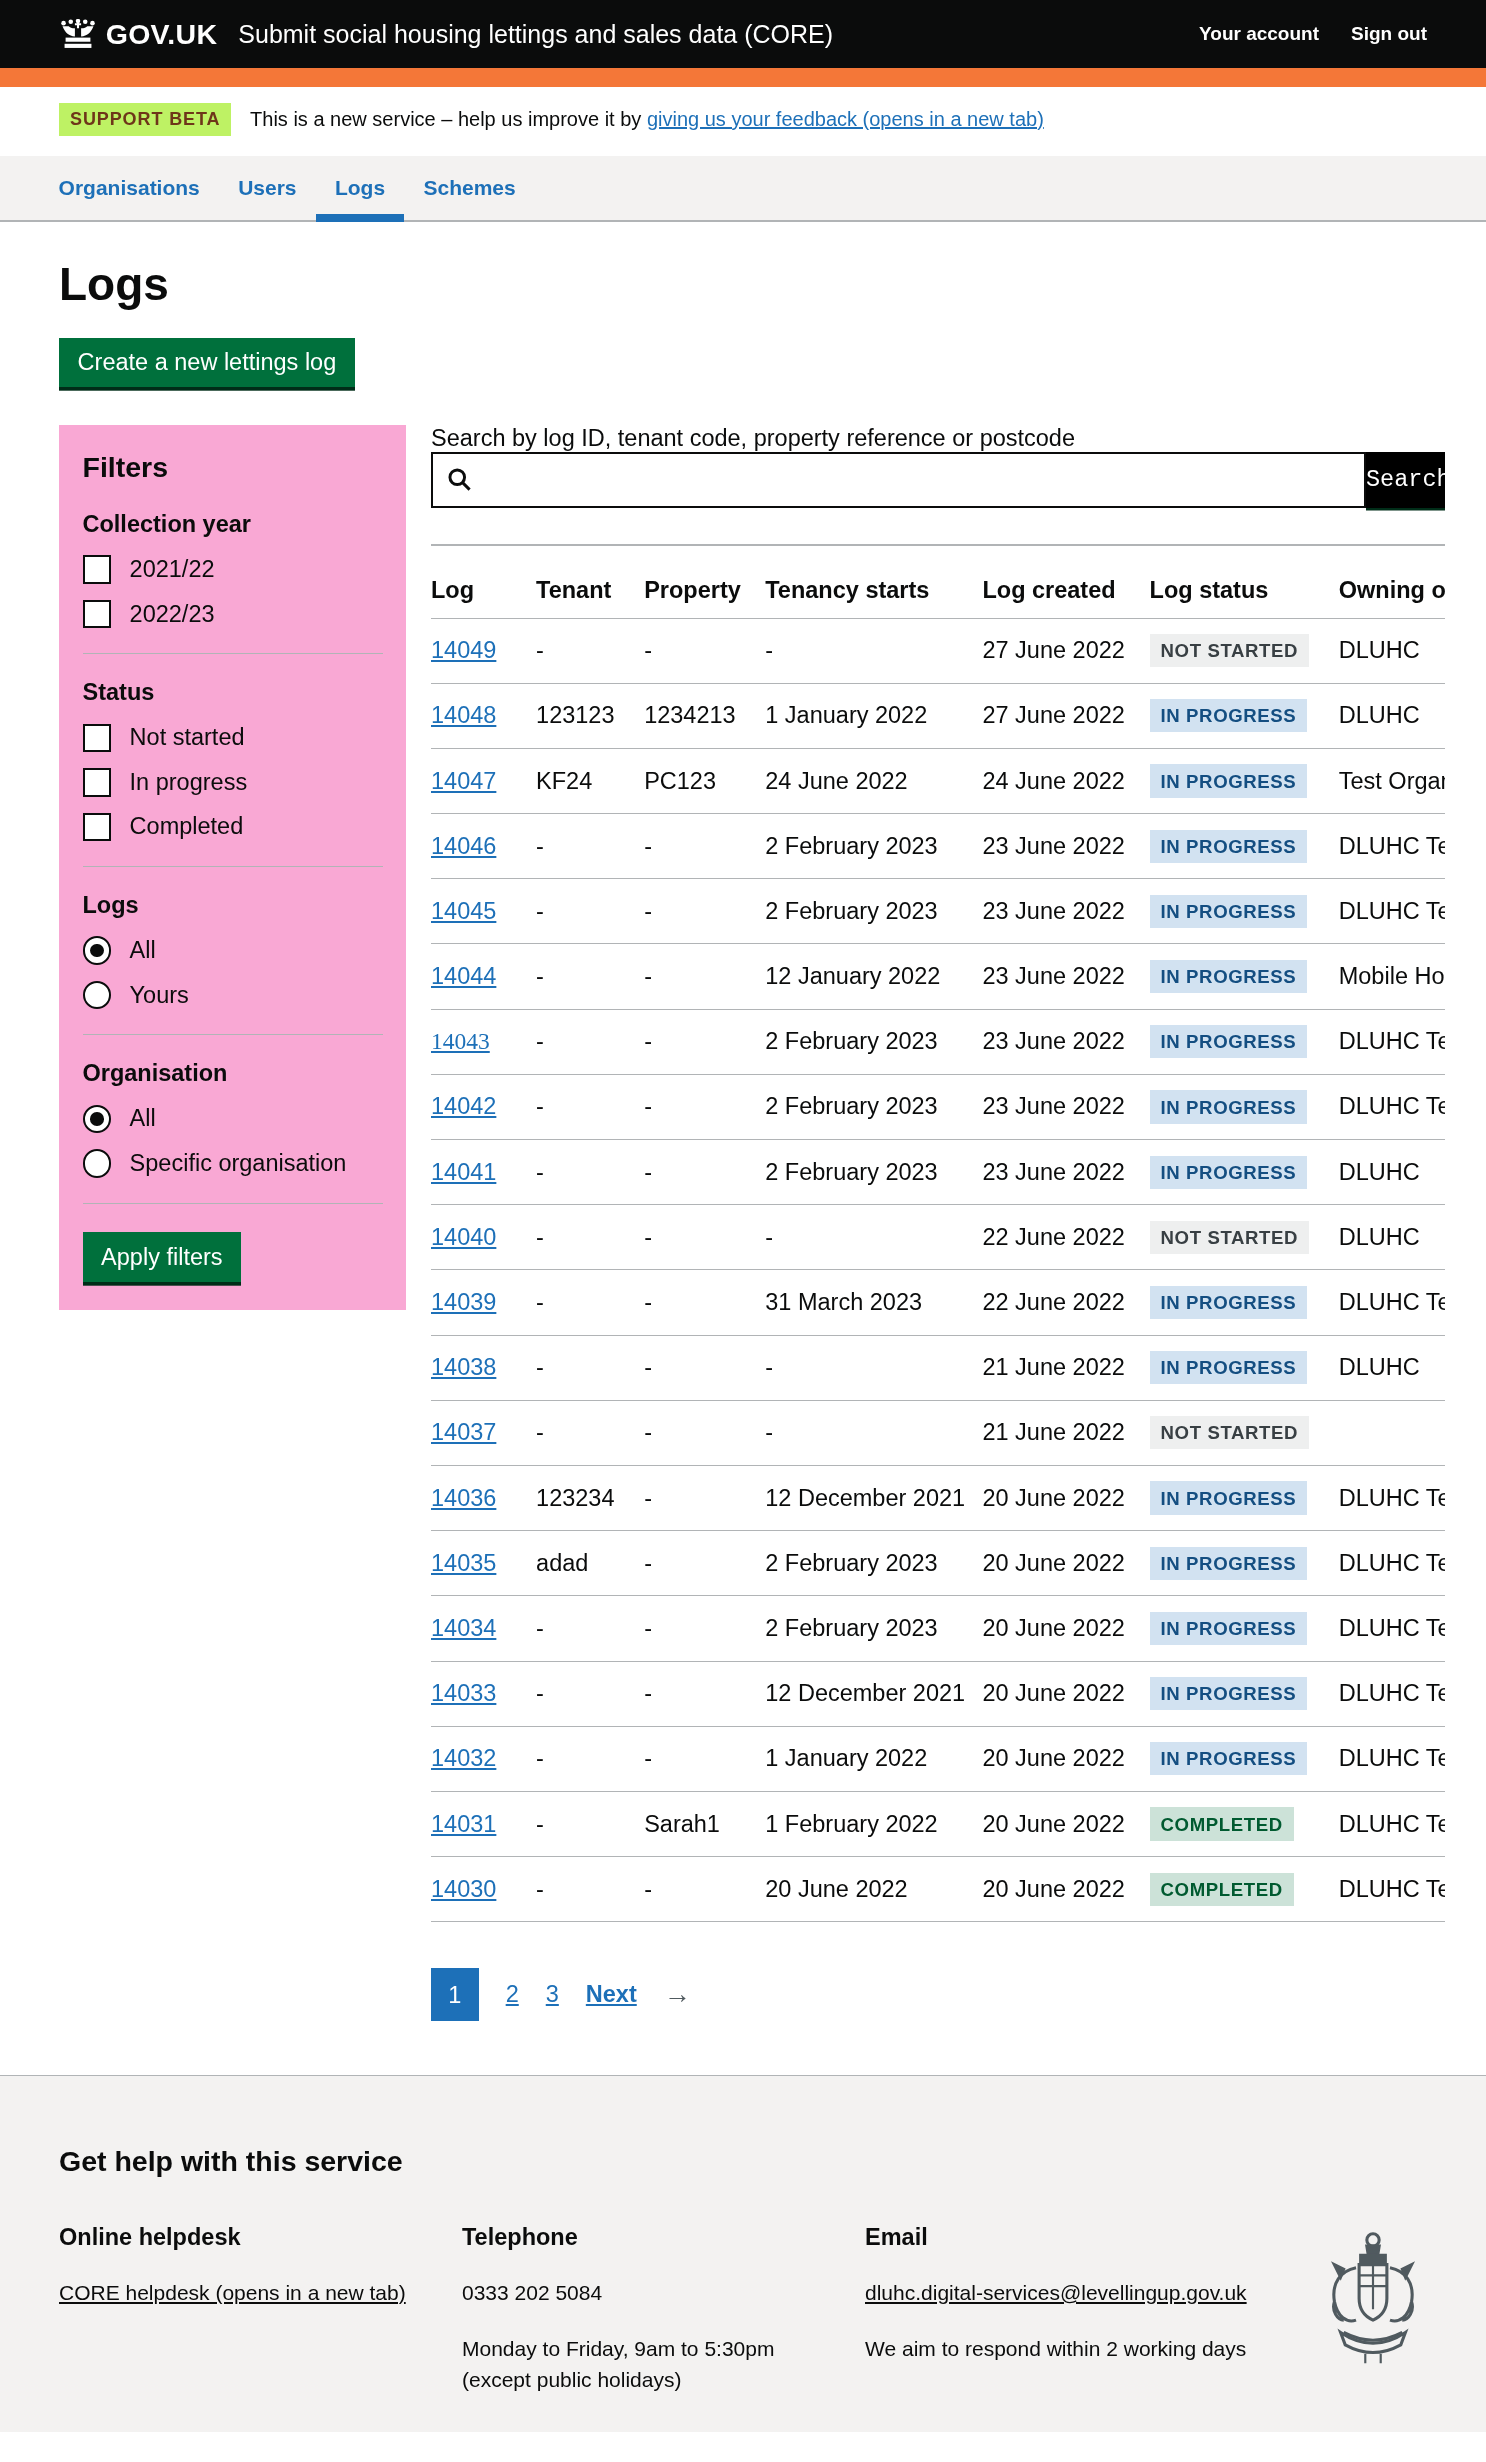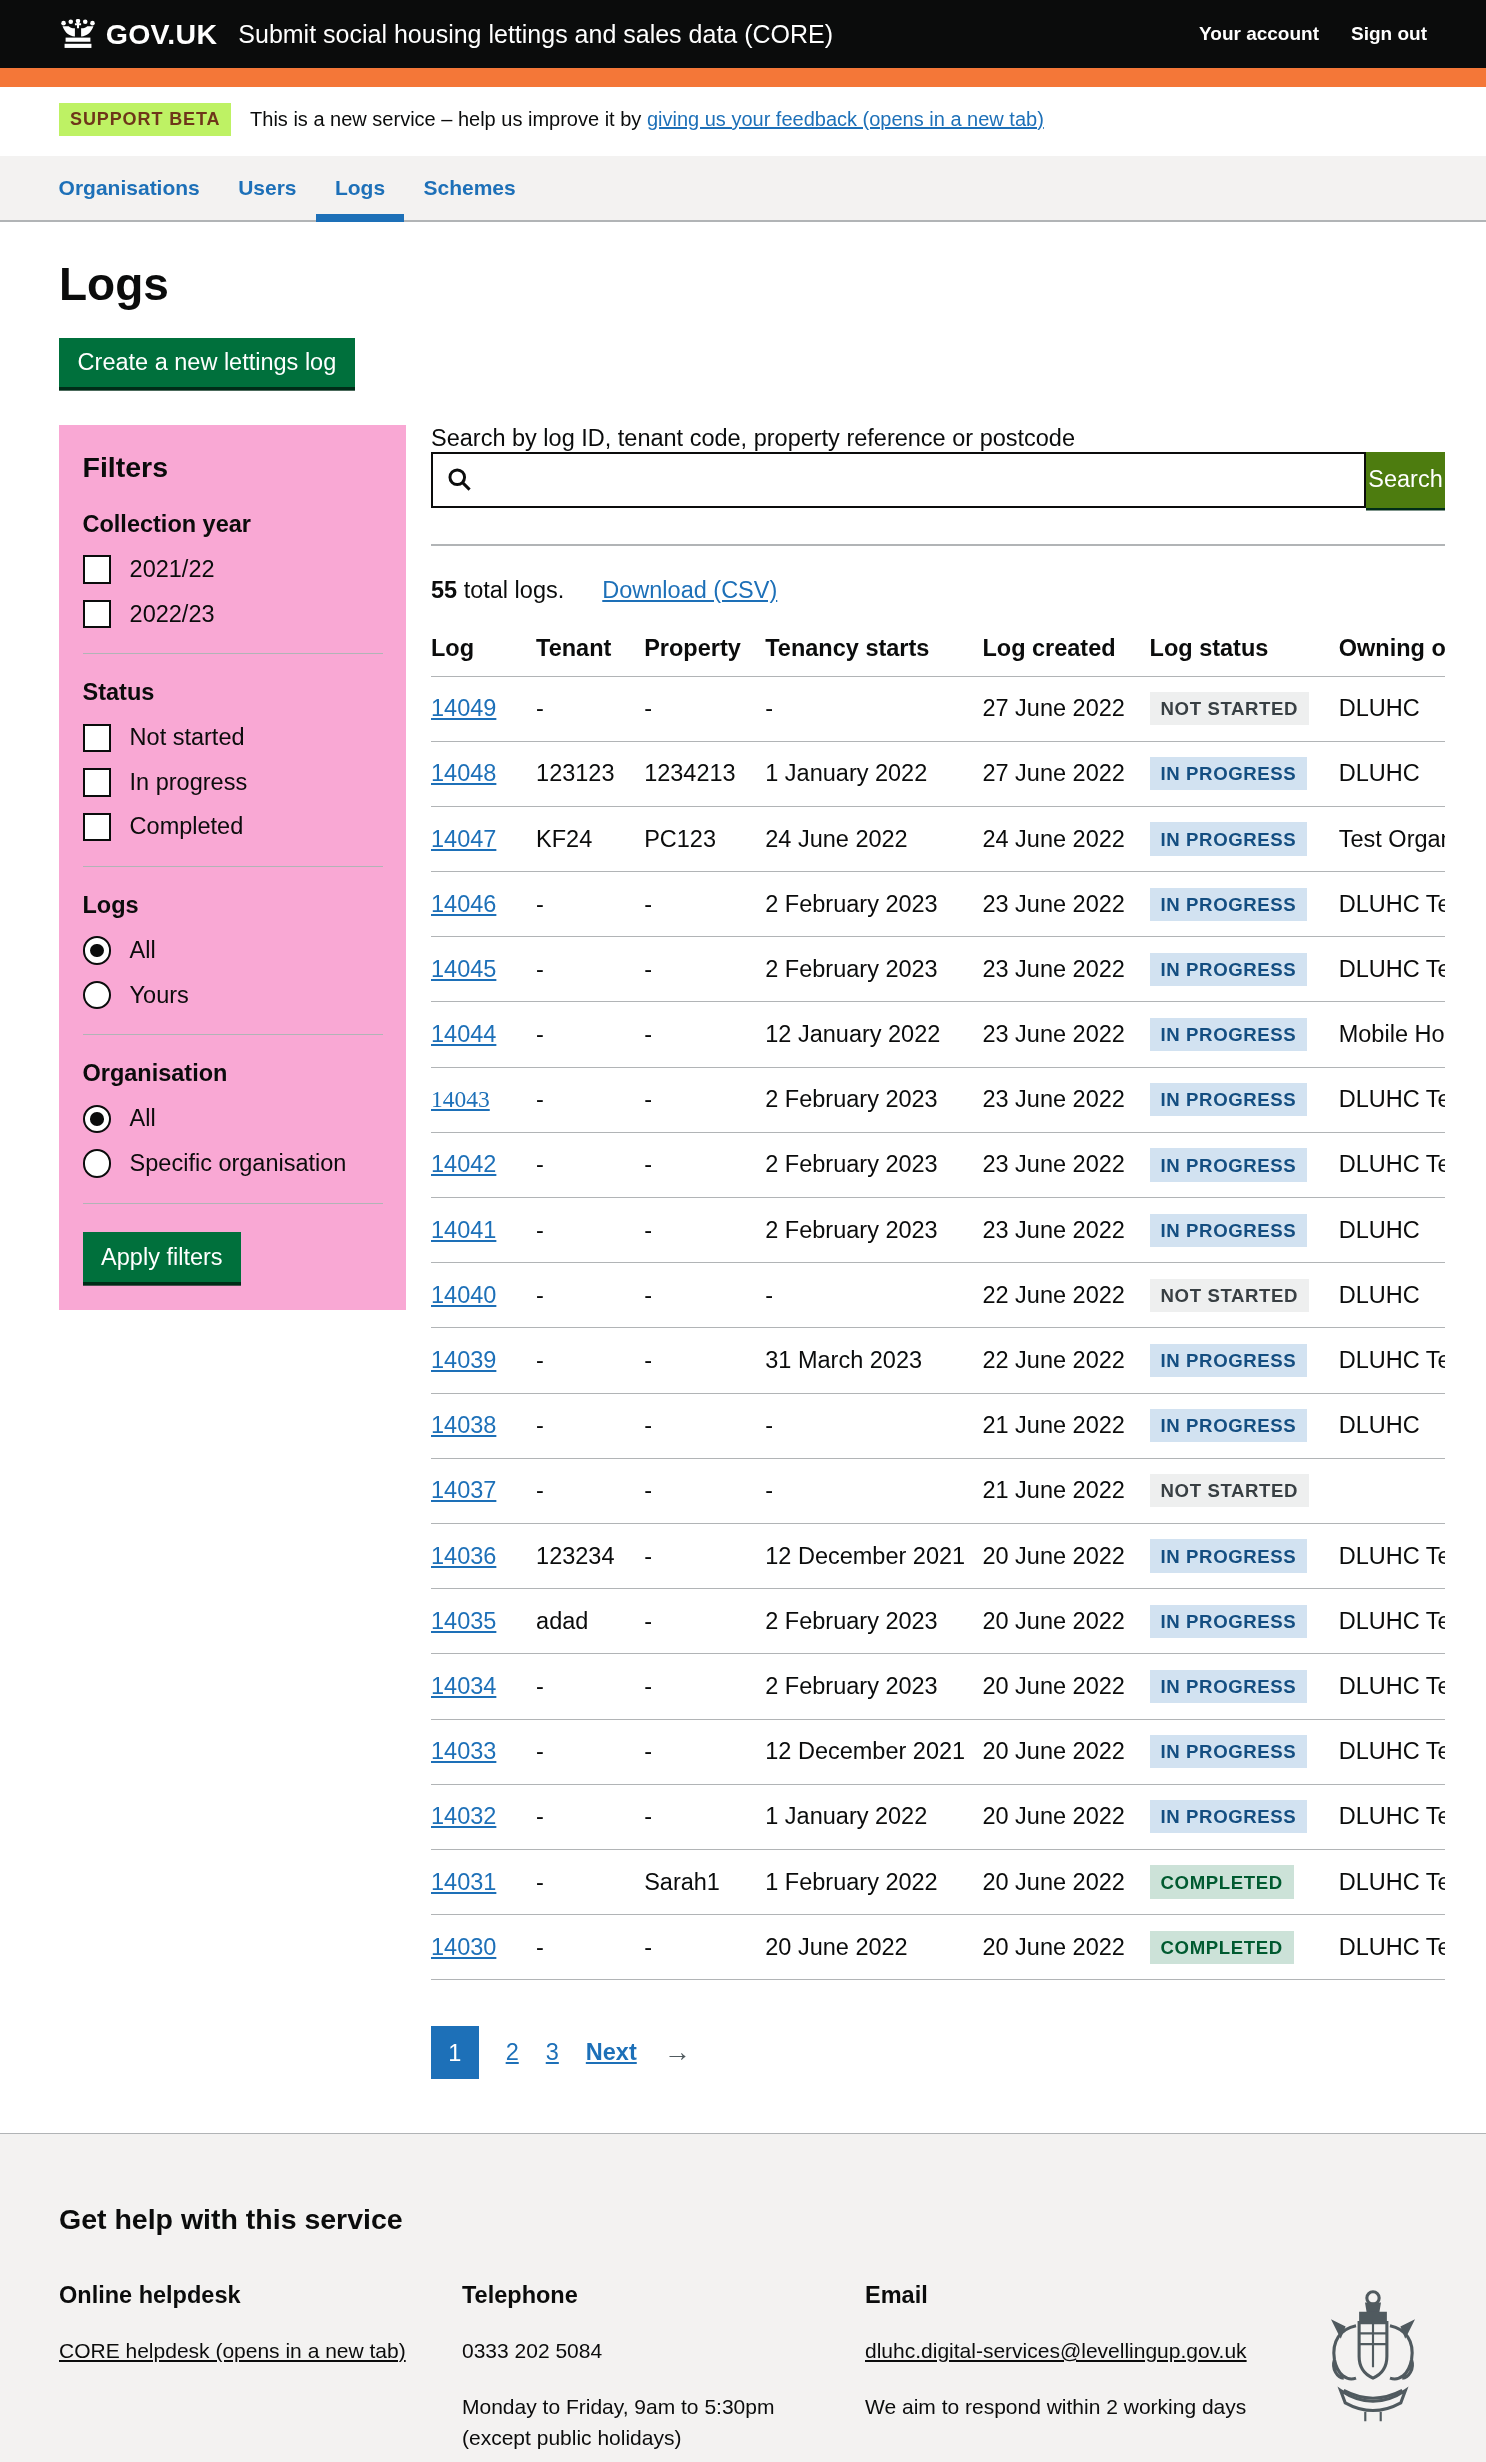--- a/index.html
+++ b/index.html
@@ -66,22 +66,22 @@
   .apply-btn { margin-top:3.7px; }
 
   
   .results-col { flex:1 1 auto; min-width:0; overflow:hidden; }
   .search-label { font-size:23.5px; margin-bottom:12.4px; }
   .search-row { display:flex; }
   .search-box { position:relative; flex:1 1 auto; }
   .search-input { width:100%; height:56px; border:2.5px solid #0b0c0c; font-size:23.5px;
     font-family:inherit; padding:0 12.4px 0 54px; outline:none; display:block; background:#fff; }
   .search-icon { position:absolute; left:15px; top:14.2px; width:27px; height:27px; }
-  .search-btn { flex:0 0 auto; width:79px; height:56px; background:#4d7c0f; color:#fff;
-    border:none; font-family:Liberation Sans, sans-serif; font-size:23.5px; cursor:pointer; box-shadow:0 2.5px 0 #002d18; }
+  .search-btn { flex:0 0 auto; width:79px; height:56px; background:#000000; color:#fff;
+    border:none; font-family:Liberation Mono, monospace; font-size:23.5px; cursor:pointer; box-shadow:0 2.5px 0 #002d18; }
   .search-divider { border:none; border-top:2.5px solid #b1b4b6; margin-top:36px; }
 
   .results-line { margin-top:31px; display:flex; align-items:baseline; gap:38px; font-size:23.5px; }
   .download-link { color:#1d70b8; }
 
   
   .table-wrap { margin-top:31px; overflow:hidden; }
   table.logs { border-collapse:collapse; table-layout:fixed; width:1177px; }
   th,td { text-align:left; vertical-align:middle; white-space:nowrap; overflow:visible;
     border-bottom:1.2px solid #b1b4b6; padding:15.5px 12.4px 15.5px 0; font-size:23.5px; }
@@ -222,24 +222,20 @@
           <svg class="search-icon" viewBox="0 0 24 24" aria-hidden="true">
             <circle cx="10" cy="10" r="6.5" fill="none" stroke="#0b0c0c" stroke-width="2.6"></circle>
             <line x1="15" y1="15" x2="21" y2="21" stroke="#0b0c0c" stroke-width="2.6"></line>
           </svg>
           <input class="search-input" type="text" value="" style="">
         </div>
         <button class="search-btn">Search</button>
       </div>
       <hr class="search-divider">
 
-      <div class="results-line">
-        <span><b>55</b><span> total logs.</span></span>
-        <a class="download-link" style="text-decoration:underline;">Download (CSV)</a>
-      </div>
 
       <div class="table-wrap">
         <table class="logs">
           <colgroup>
             <col class="c-log">
               <col class="c-tenant">
               <col class="c-prop">
               <col class="c-tstart">
             <col class="c-created">
               <col class="c-status">

